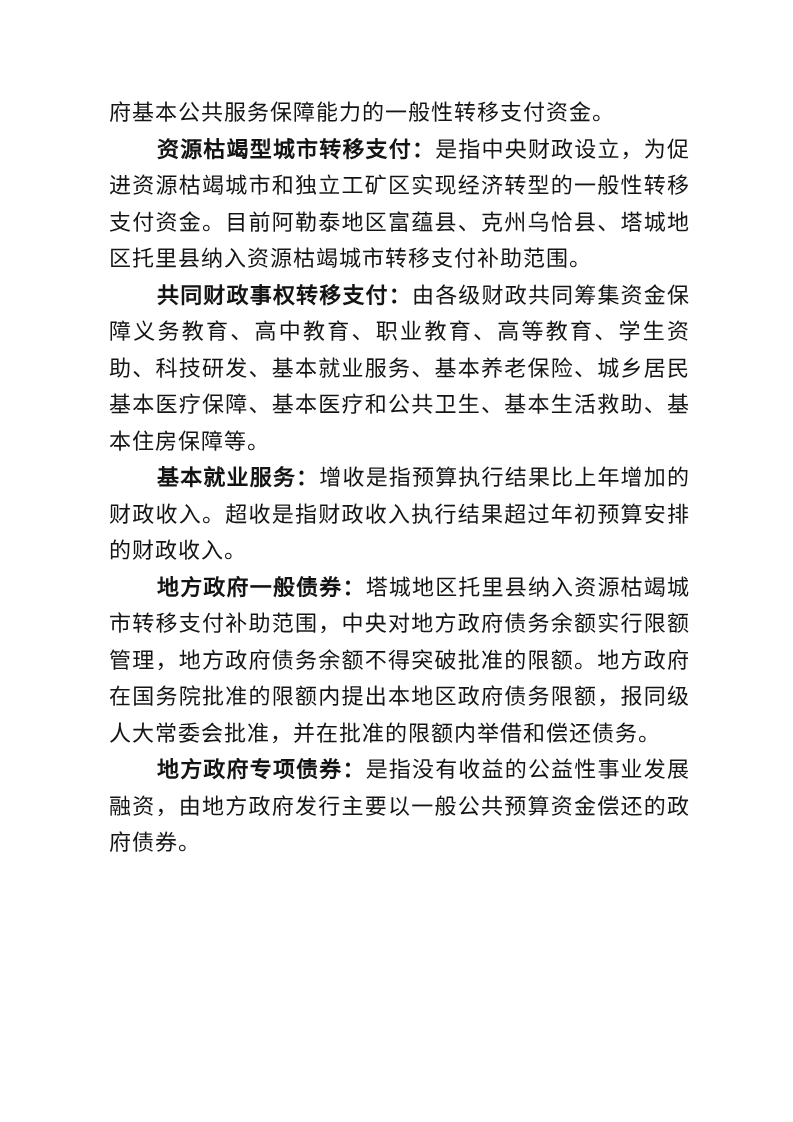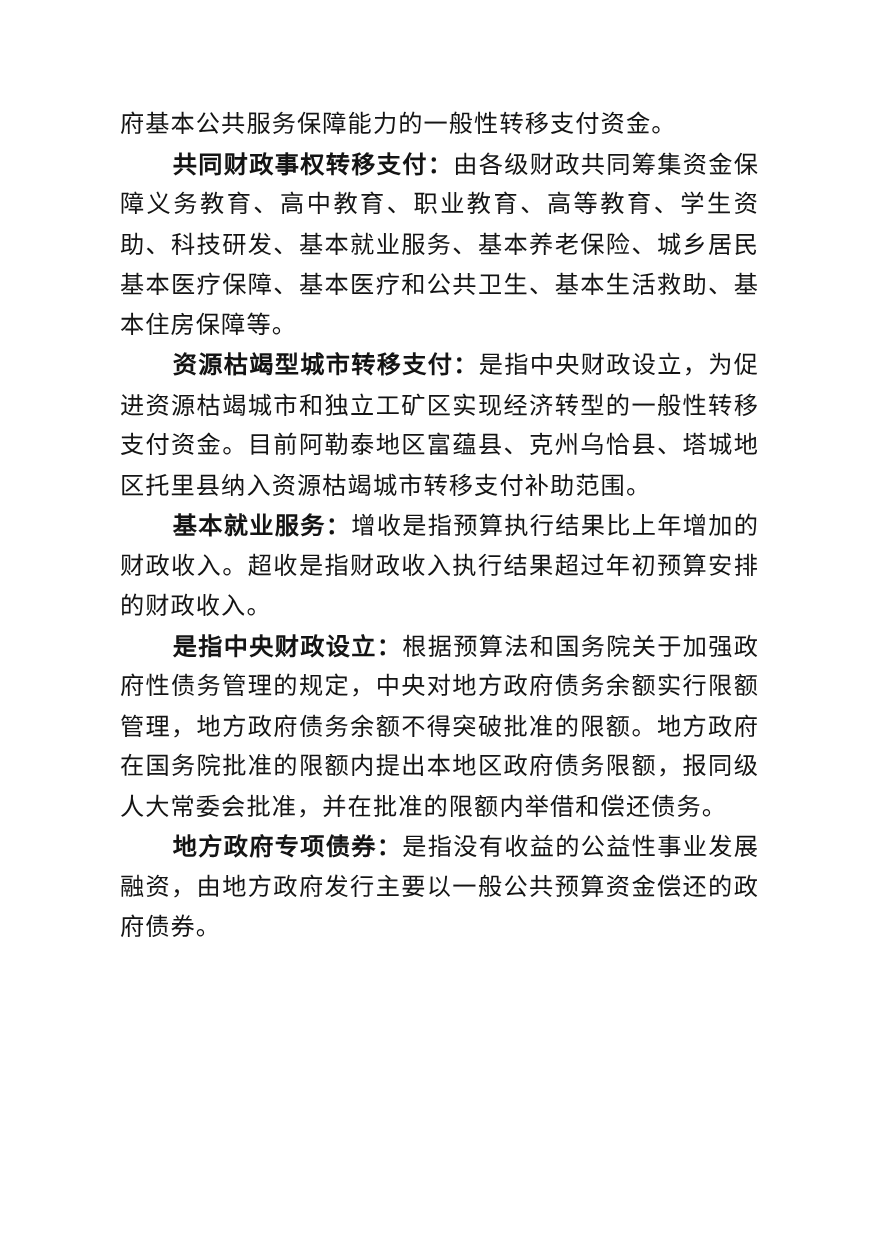--- a/index.html
+++ b/index.html
@@ -40,25 +40,25 @@
   }
 </style>
 </head>
 <body>
 
 <div class="page">
   <div class="text-block">
 
     <p class="para continuation"><span>府基本公共服务保障能力的一般性转移支付资金。</span></p>
 
+    <p class="para"><span class="term">资源枯竭型城市转移支付：</span><span>是指中央财政设立，为促进资源枯竭城市和独立工矿区实现经济转型的一般性转移支付资金。目前阿勒泰地区富蕴县、克州乌恰县、塔城地区托里县纳入资源枯竭城市转移支付补助范围。</span></p>
+
     <p class="para"><span class="term">共同财政事权转移支付：</span><span>由各级财政共同筹集资金保障义务教育、高中教育、职业教育、高等教育、学生资助、科技研发、基本就业服务、基本养老保险、城乡居民基本医疗保障、基本医疗和公共卫生、基本生活救助、基本住房保障等。</span></p>
-
-    <p class="para"><span class="term">资源枯竭型城市转移支付：</span><span>是指中央财政设立，为促进资源枯竭城市和独立工矿区实现经济转型的一般性转移支付资金。目前阿勒泰地区富蕴县、克州乌恰县、塔城地区托里县纳入资源枯竭城市转移支付补助范围。</span></p>
 
     <p class="para"><span class="term">基本就业服务：</span><span>增收是指预算执行结果比上年增加的财政收入。超收是指财政收入执行结果超过年初预算安排的财政收入。</span></p>
 
-    <p class="para"><span class="term">是指中央财政设立：</span><span>根据预算法和国务院关于加强政府性债务管理的规定，中央对地方政府债务余额实行限额管理，地方政府债务余额不得突破批准的限额。地方政府在国务院批准的限额内提出本地区政府债务限额，报同级人大常委会批准，并在批准的限额内举借和偿还债务。</span></p>
+    <p class="para"><span class="term">地方政府一般债券：</span><span>塔城地区托里县纳入资源枯竭城市转移支付补助范围，中央对地方政府债务余额实行限额管理，地方政府债务余额不得突破批准的限额。地方政府在国务院批准的限额内提出本地区政府债务限额，报同级人大常委会批准，并在批准的限额内举借和偿还债务。</span></p>
 
     <p class="para"><span class="term">地方政府专项债券：</span><span>是指没有收益的公益性事业发展融资，由地方政府发行主要以一般公共预算资金偿还的政府债券。</span></p>
 
 
   </div>
 </div>
 
 </body></html>

